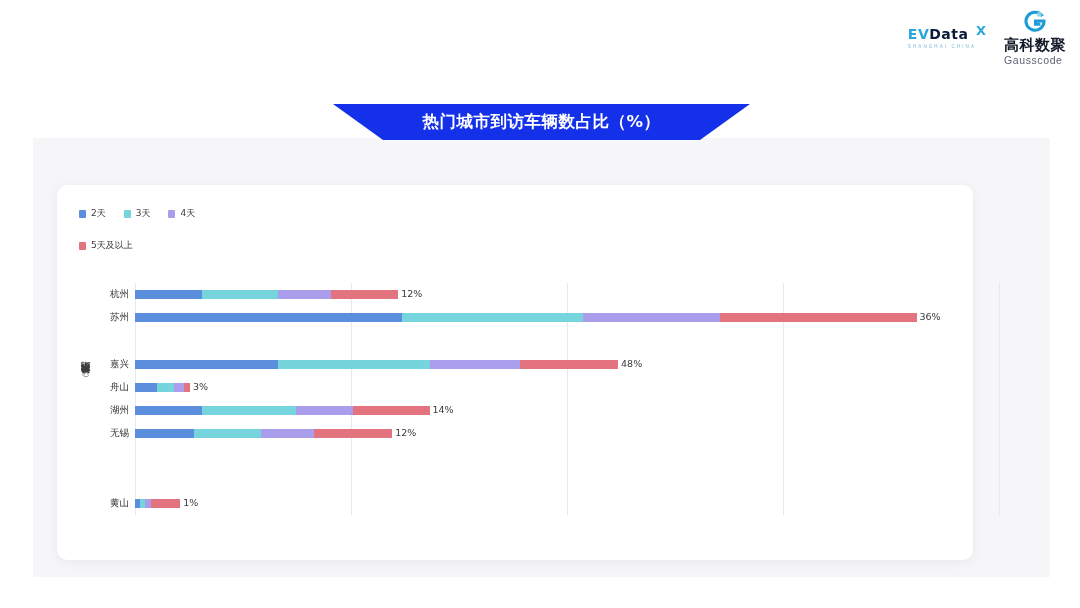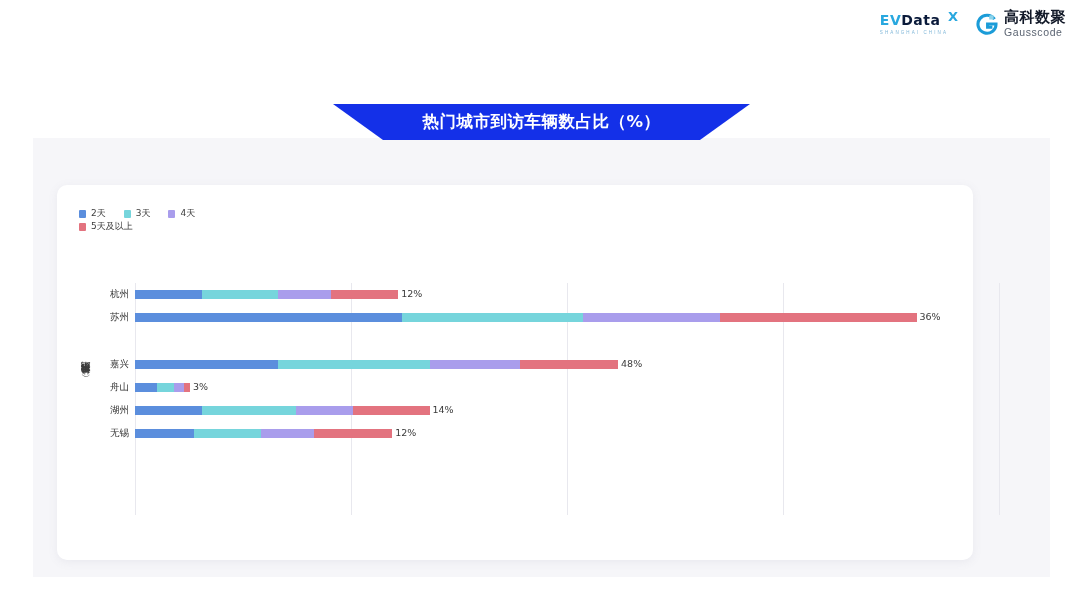--- a/index.html
+++ b/index.html
@@ -55,20 +55,21 @@
     font-size: 4.5px;
     letter-spacing: 2.1px;
     color: #7fb6d8;
     margin-top: 3px;
     font-family: "Liberation Sans", sans-serif;
   }
   .logo-gausscode {
     display: flex;
     align-items: center;
     gap: 6px;
+    flex-direction: column;
   }
   .gc-mark {
     width: 22px;
     height: 22px;
     position: relative;
   }
   .logo-gc-text {
     display: flex;
     flex-direction: column;
     line-height: 1;
@@ -140,21 +141,21 @@
     flex-wrap: wrap;
     align-items: center;
     font-size: 9px;
     color: #3c3c3c;
     font-family: "DejaVu Sans", sans-serif;
   }
   .legend-item {
     display: flex;
     align-items: center;
     margin-right: 18px;
-    margin-bottom: 0;
+    margin-bottom: 19px;
     white-space: nowrap;
   }
   .legend-item.wrap-first {
     flex-basis: 100%;
     margin-right: 0;
     margin-bottom: 0;
   }
   .legend-swatch {
     width: 7px;
     height: 8px;
@@ -358,16 +359,26 @@
         <div class="row" style="top: 139.2px;">
           <div class="row-label">无锡</div>
           <div class="bar">
             <div class="seg" style="width: 58.9091px; background: rgb(91, 142, 221);"></div>
             <div class="seg" style="width: 66.7636px; background: rgb(118, 213, 220);"></div>
             <div class="seg" style="width: 53.0182px; background: rgb(169, 157, 236);"></div>
             <div class="seg" style="width: 78.5455px; background: rgb(227, 115, 127);"></div>
           </div>
           <div class="bar-value" style="left: 338.236px;">12%</div>
         </div>
+        <div class="row" style="top: 208.8px;">
+          <div class="row-label">黄山</div>
+          <div class="bar">
+            <div class="seg" style="width: 4.90909px; background: rgb(91, 142, 221);"></div>
+            <div class="seg" style="width: 4.90909px; background: rgb(118, 213, 220);"></div>
+            <div class="seg" style="width: 5.89091px; background: rgb(169, 157, 236);"></div>
+            <div class="seg" style="width: 29.4545px; background: rgb(227, 115, 127);"></div>
+          </div>
+          <div class="bar-value" style="left: 126.164px;">1%</div>
+        </div>
       </div>
   </div>
 
 </div>
 
 </body></html>

